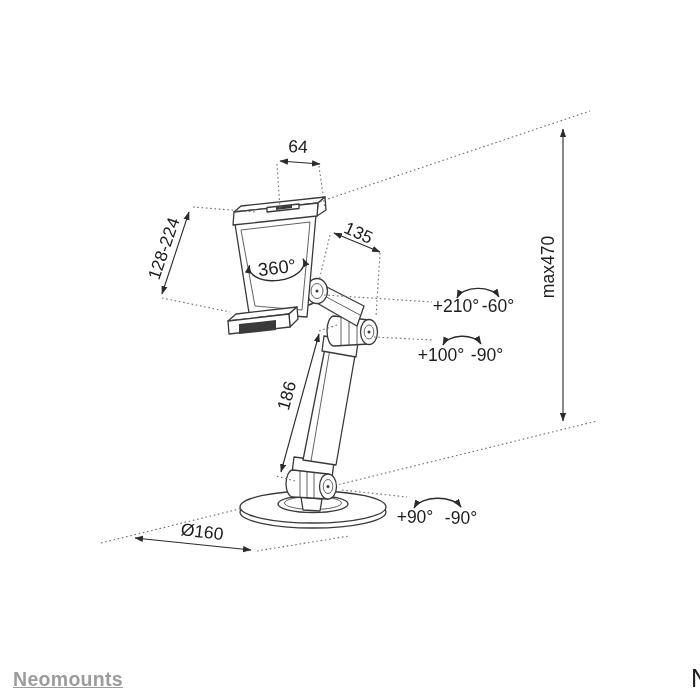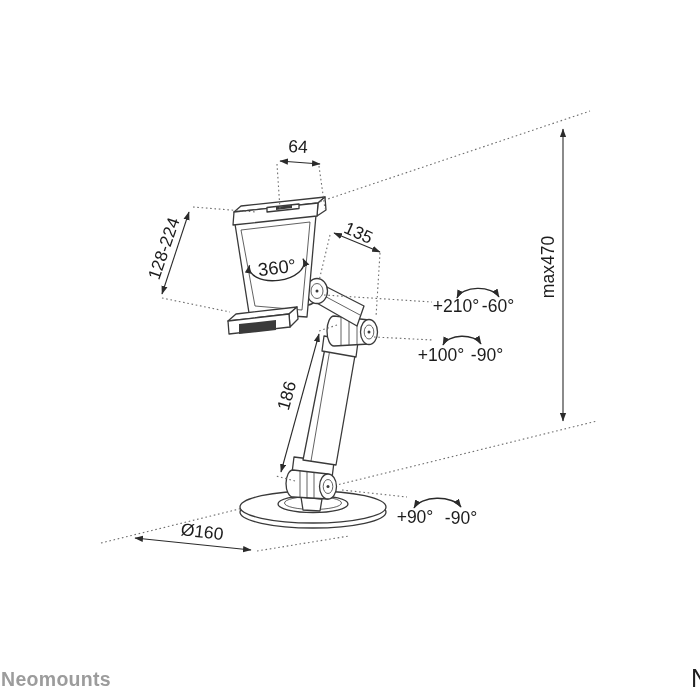--- a/index.html
+++ b/index.html
@@ -10,23 +10,23 @@
   
   .draw{fill:#fff;stroke:var(--line,#3a3a3a);stroke-width:1.3;stroke-linejoin:round;}
   .thin{fill:none;stroke:var(--line,#3a3a3a);stroke-width:0.8;stroke-linejoin:round;}
   .dark{fill:var(--line,#3a3a3a);stroke:none;}
   .dot{fill:none;stroke:var(--dotted,#6e6e6e);stroke-width:1.1;stroke-dasharray:1.6 2.7;}
   .dimline{fill:none;stroke:#2b2b2b;stroke-width:1.1;}
   .rotarc{fill:none;stroke:#2b2b2b;stroke-width:1.4;}
   .dim{font:17.5px "Liberation Sans",sans-serif;fill:var(--label,#1c1c1c);
        text-anchor:middle;dominant-baseline:middle;}
   .dim.small{font-size:18.5px;}
-  #brand-logo{position:absolute;left:1px;top:668px;
+  #brand-logo{position:absolute;left:13px;top:668px;
       font:bold 19.5px "Liberation Sans",sans-serif;
-      color:var(--logo,#9c9c9c);letter-spacing:.3px;}
+      color:var(--logo,#9c9c9c);letter-spacing:.3px;text-decoration:underline;}
   #cropped-letter{position:absolute;left:691px;top:664px;
       font:25px "Liberation Sans",sans-serif;color:#1f1f1f;}
 </style>
 </head>
 <body>
 
 <svg width="700" height="700" viewBox="0 0 700 700">
   <defs>
     <marker id="arr" markerWidth="9" markerHeight="7" refX="8" refY="3.5" orient="auto-start-reverse" markerUnits="userSpaceOnUse" viewBox="0 0 9 7">
       <path d="M0,0.4 L8.6,3.5 L0,6.6 Z" fill="#2b2b2b"></path>

